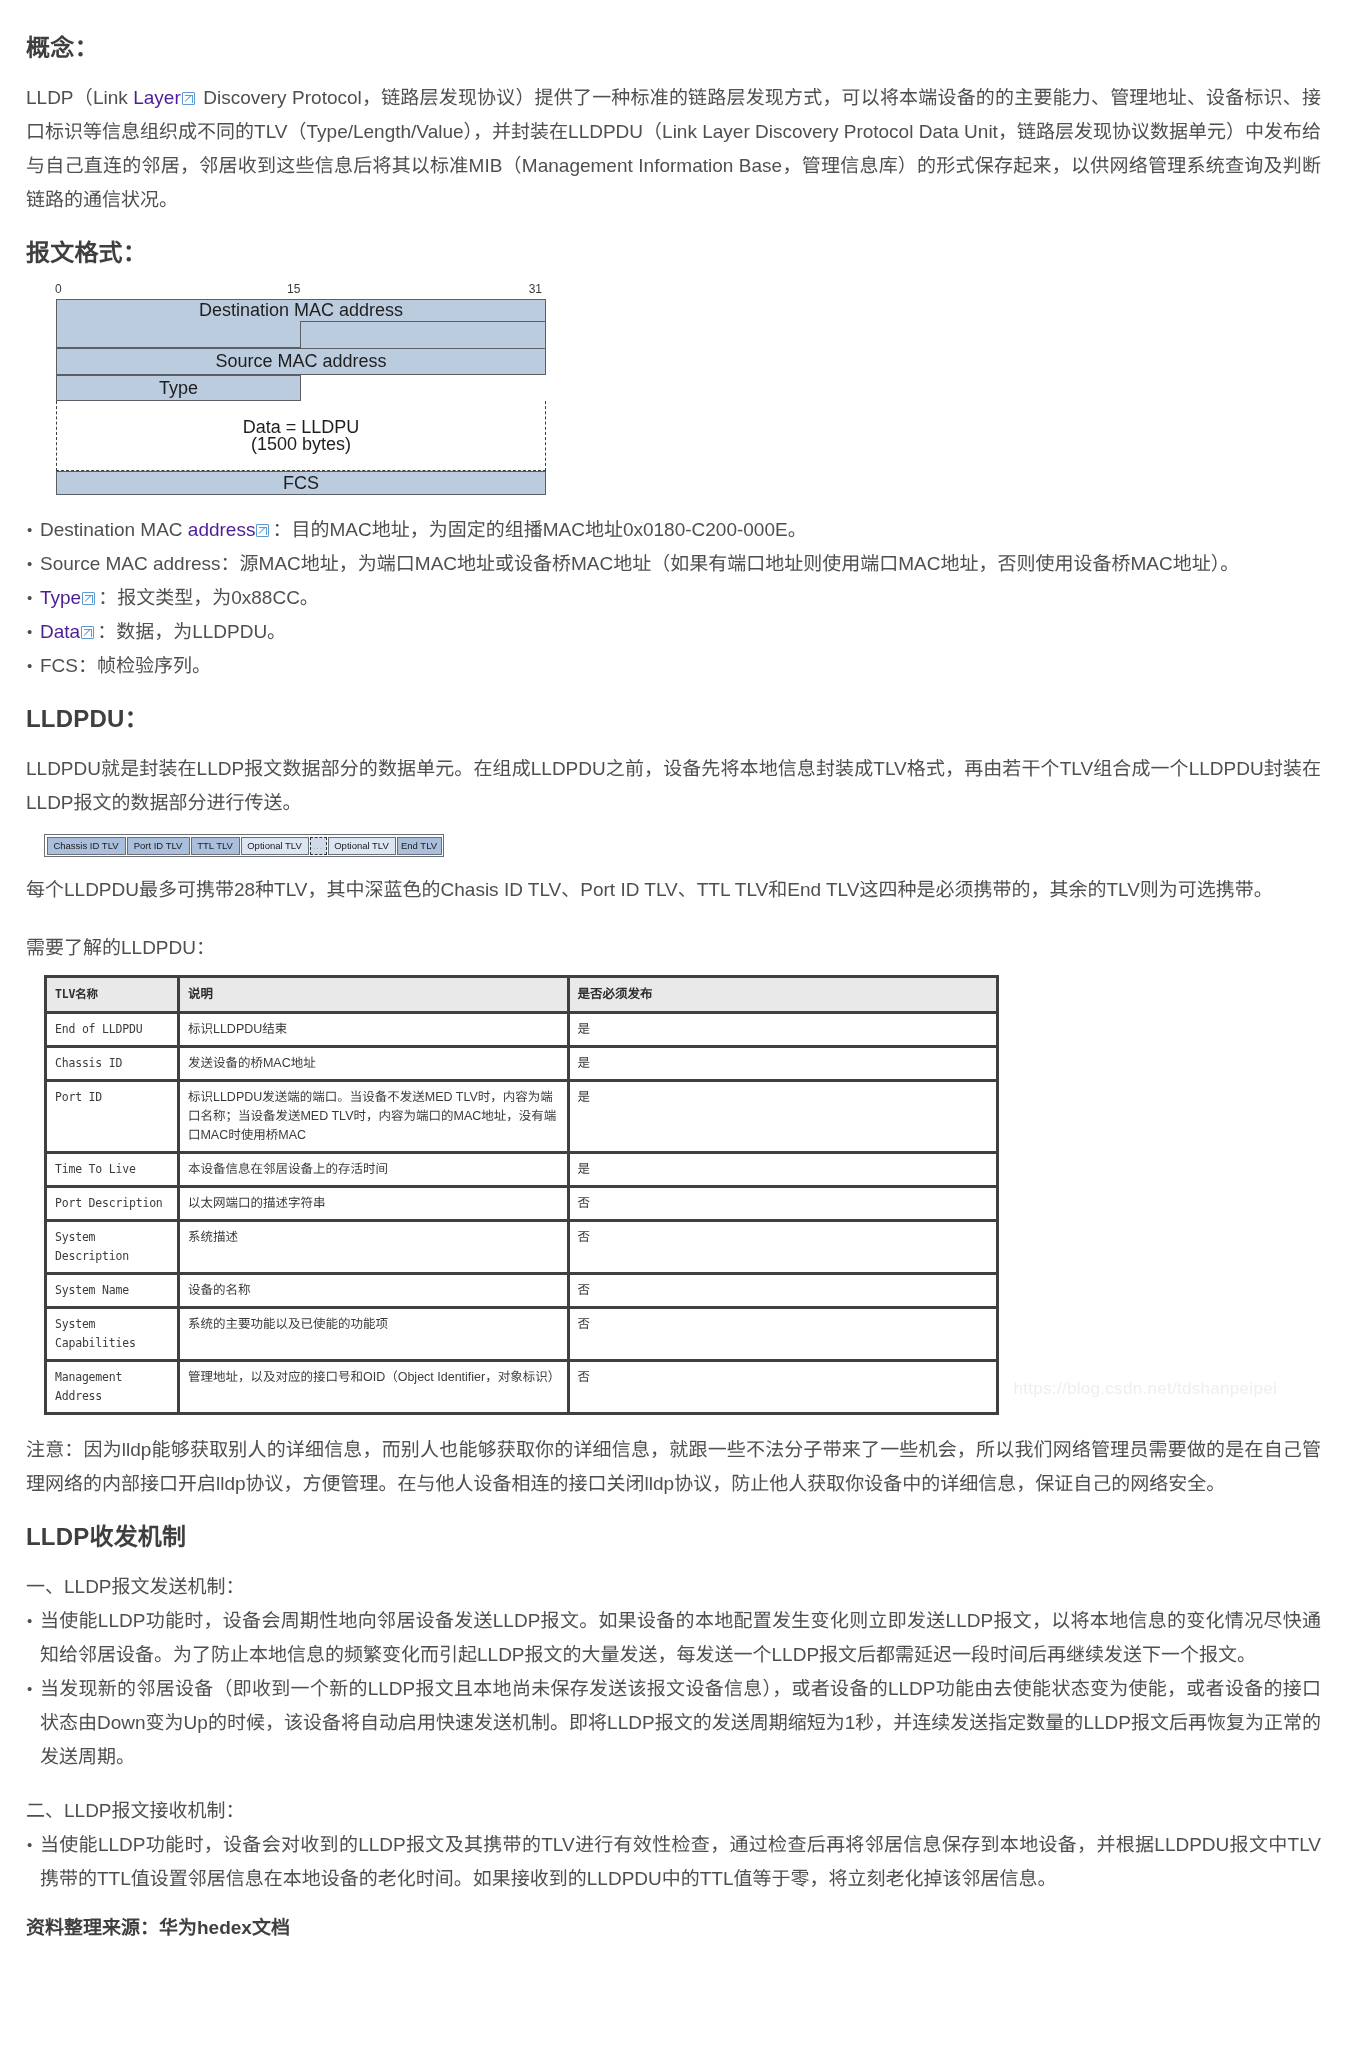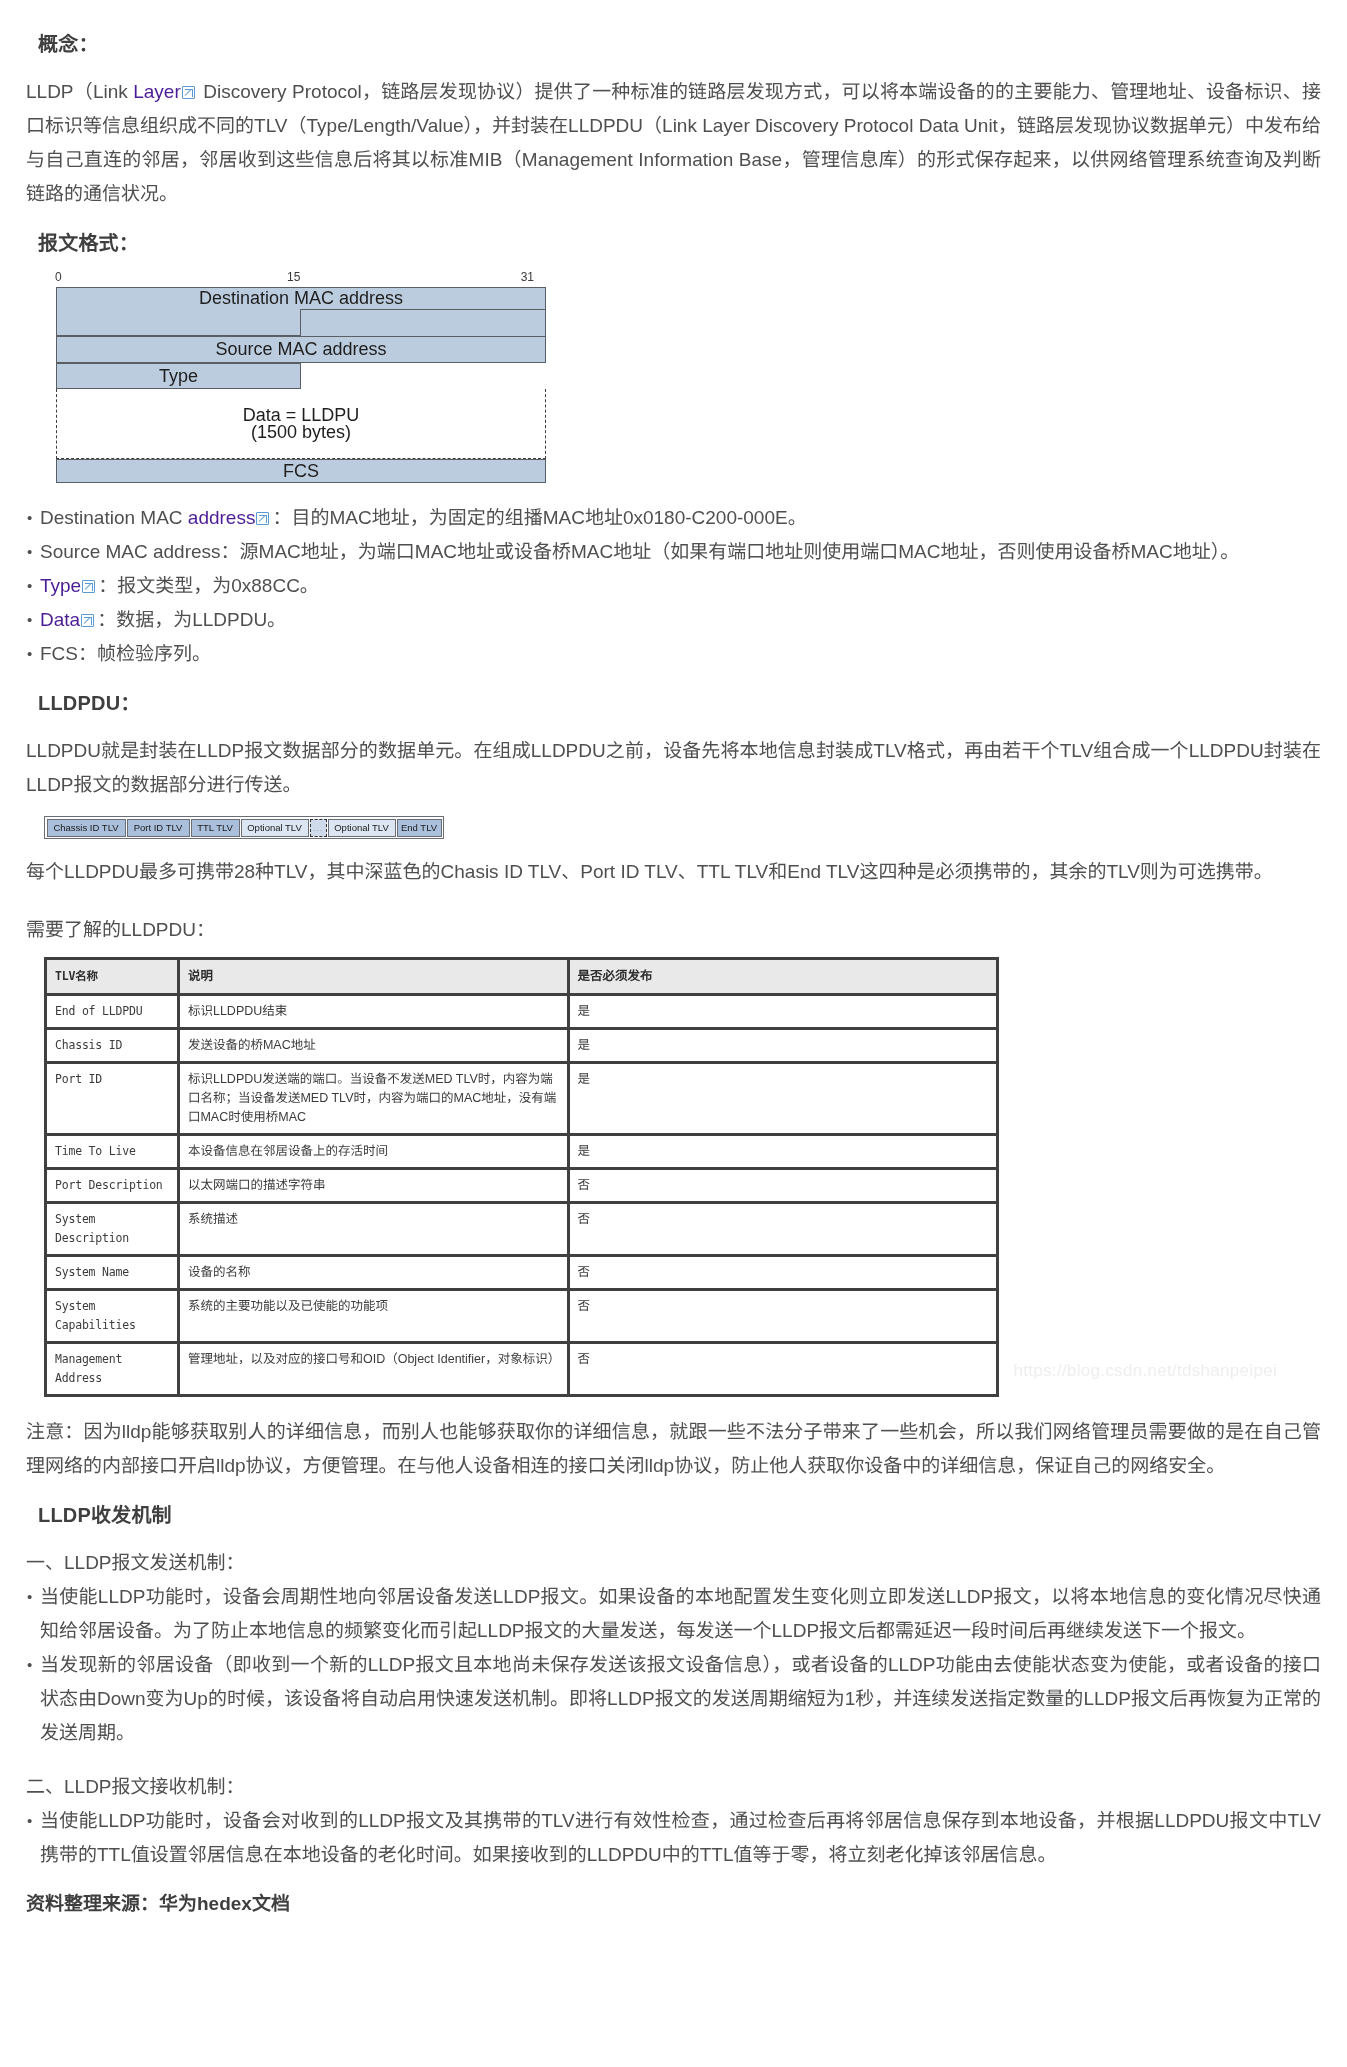--- a/index.html
+++ b/index.html
@@ -15,24 +15,24 @@
     color: #4f4f4f;
     -webkit-font-smoothing: antialiased;
   }
   .page {
     width: 1347px;
     padding: 18px 26px 30px 26px;
   }
 
   
   h3.sec {
-    font-size: 20px;
+    font-size: 24px;
     font-weight: bold;
     color: #3f3f3f;
-    margin: 16px 0 18px 12px;
+    margin: 16px 0 18px 0;
     letter-spacing: 0.2px;
   }
   h3.sec.first { margin-top: 10px; }
   h3.sec.tight { margin-bottom: 14px; }
 
   
   p.body {
     font-size: 19px;
     line-height: 34px;
     margin: 0 0 14px 0;
@@ -105,21 +105,21 @@
   .pktruler {
     position: relative;
     height: 17px;
     font-family: "Liberation Sans", sans-serif;
     font-size: 12px;
     color: #3a3a3a;
   }
   .pktruler span { position: absolute; top: 0; }
   .r0  { left: 11px; }
   .r15 { left: 243px; }
-  .r31 { right: 20px; }
+  .r31 { right: 12px; }
 
   .pkt {
     position: relative;
     width: 490px;
     margin-left: 12px;
     font-family: "Liberation Sans", sans-serif;
     font-size: 18px;
     color: #1e1e1e;
   }
   .pkt .row { position: relative; }

